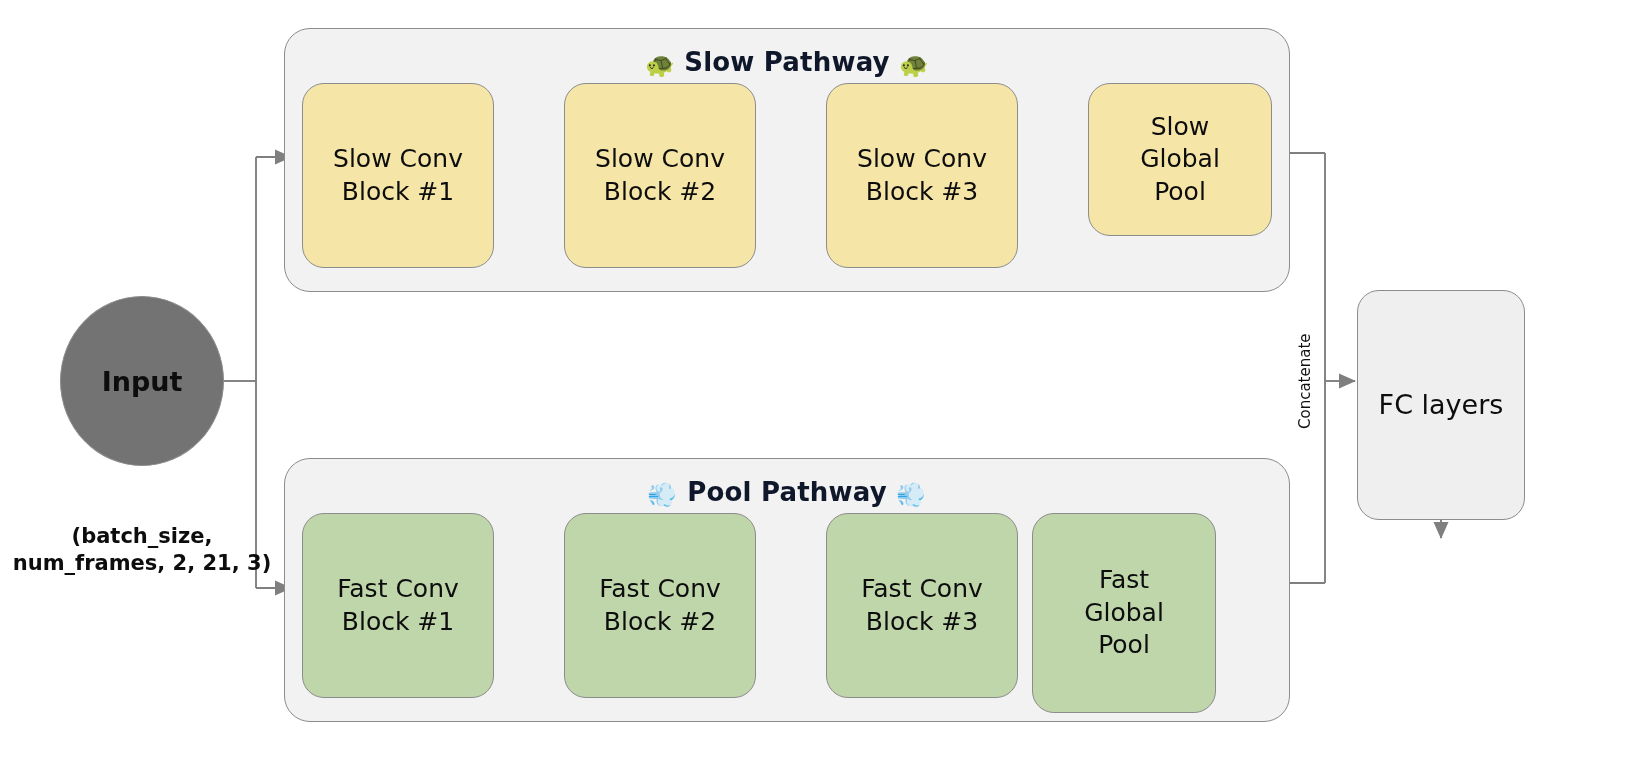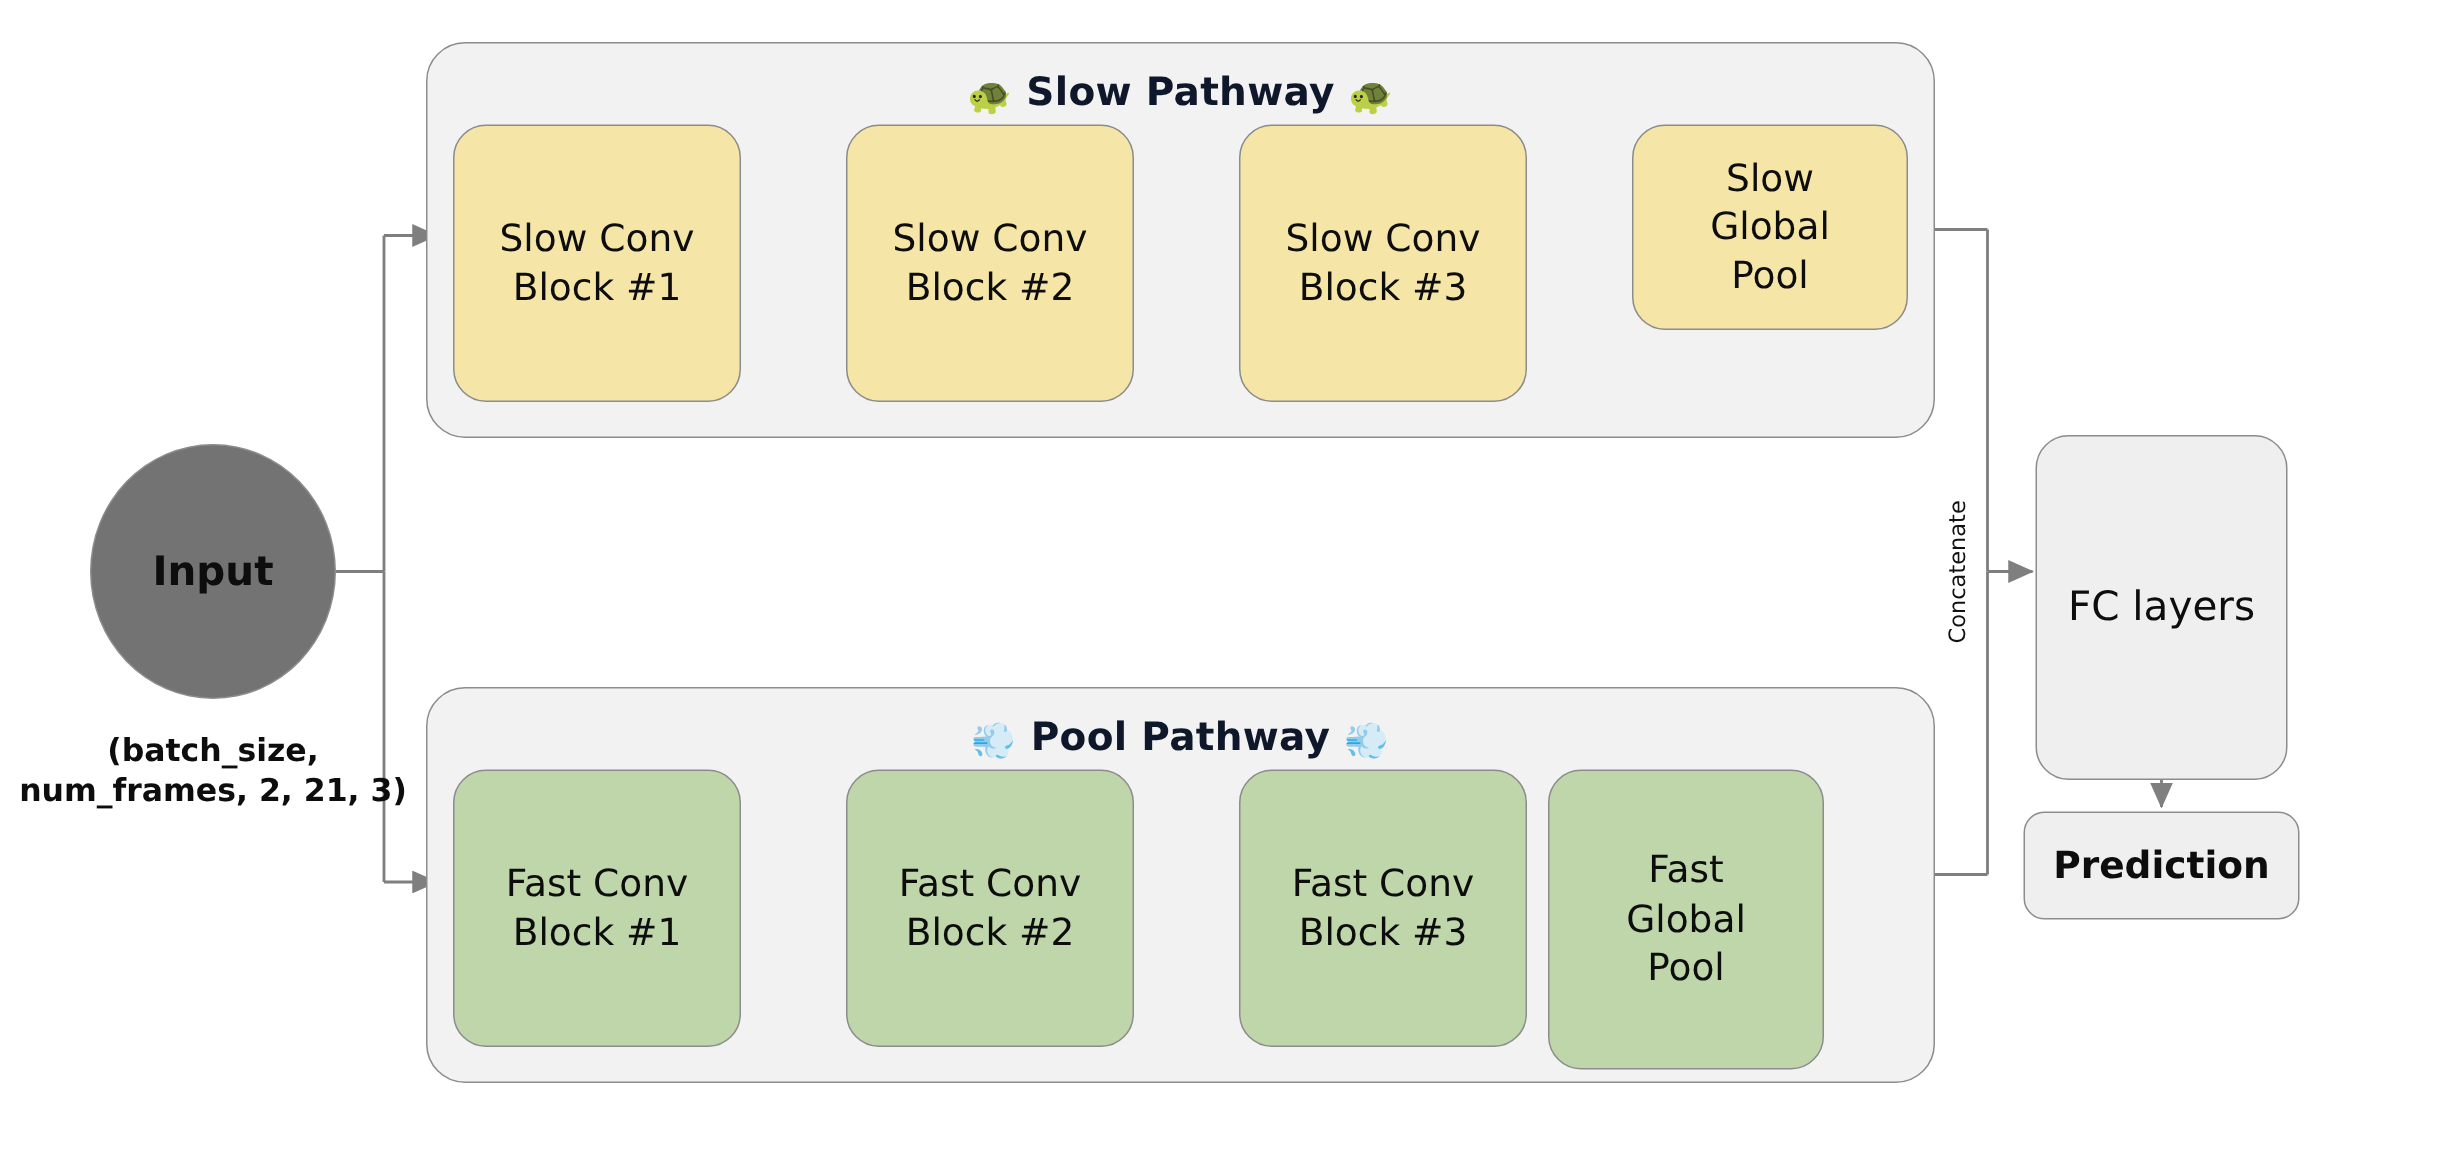--- a/index.html
+++ b/index.html
@@ -90,20 +90,21 @@
     box-sizing: border-box;
   }
   .input-shape-label {
     position: absolute;
     text-align: center;
     font-size: 21px;
     font-weight: bold;
     color: #0d0d0d;
     line-height: 1.30;
     white-space: pre-line;
+    margin-top: 36px;
   }
 
   
   .fc-box {
     font-size: 27px;
   }
   .pred-box {
     font-size: 25px;
     font-weight: bold;
     border-radius: 14px;
@@ -170,21 +171,21 @@
       <span class="emo">🐢</span>
     </div>
   </div>
 
   <div class="block slow" style="left:302px; top:83px; width:192px; height:185px;">Slow Conv
 Block #1</div>
   <div class="block slow" style="left:564px; top:83px; width:192px; height:185px;">Slow Conv
 Block #2</div>
   <div class="block slow" style="left:826px; top:83px; width:192px; height:185px;">Slow Conv
 Block #3</div>
-  <div class="block slow" style="left:1088px; top:83px; width:184px; height:137px;">Slow
+  <div class="block slow" style="left:1088px; top:83px; width:184px; height:153px;">Slow
 Global
 Pool</div>
 
   <div class="pathway-group" style="left:284px; top:458px; width:1006px; height:264px;">
     <div class="pathway-title" style="top:18px;">
       <span class="emo">💨</span>
       <span>Pool Pathway</span>
       <span class="emo">💨</span>
     </div>
   </div>
@@ -195,15 +196,14 @@
 Block #2</div>
   <div class="block fast" style="left:826px; top:513px; width:192px; height:185px;">Fast Conv
 Block #3</div>
   <div class="block fast" style="left:1032px; top:513px; width:184px; height:200px;">Fast
 Global
 Pool</div>
 
   <div class="concat-label" style="left:1259px; top:374px; width:92px; text-align:center;">Concatenate</div>
 
   <div class="block plain fc-box" style="left:1357px; top:290px; width:168px; height:230px;">FC layers</div>
-  <div class="block plain pred-box" style="left:1349px; top:541px; width:184px; height:72px;">Prediction</div>
 
 </div>
 
 </body></html>

